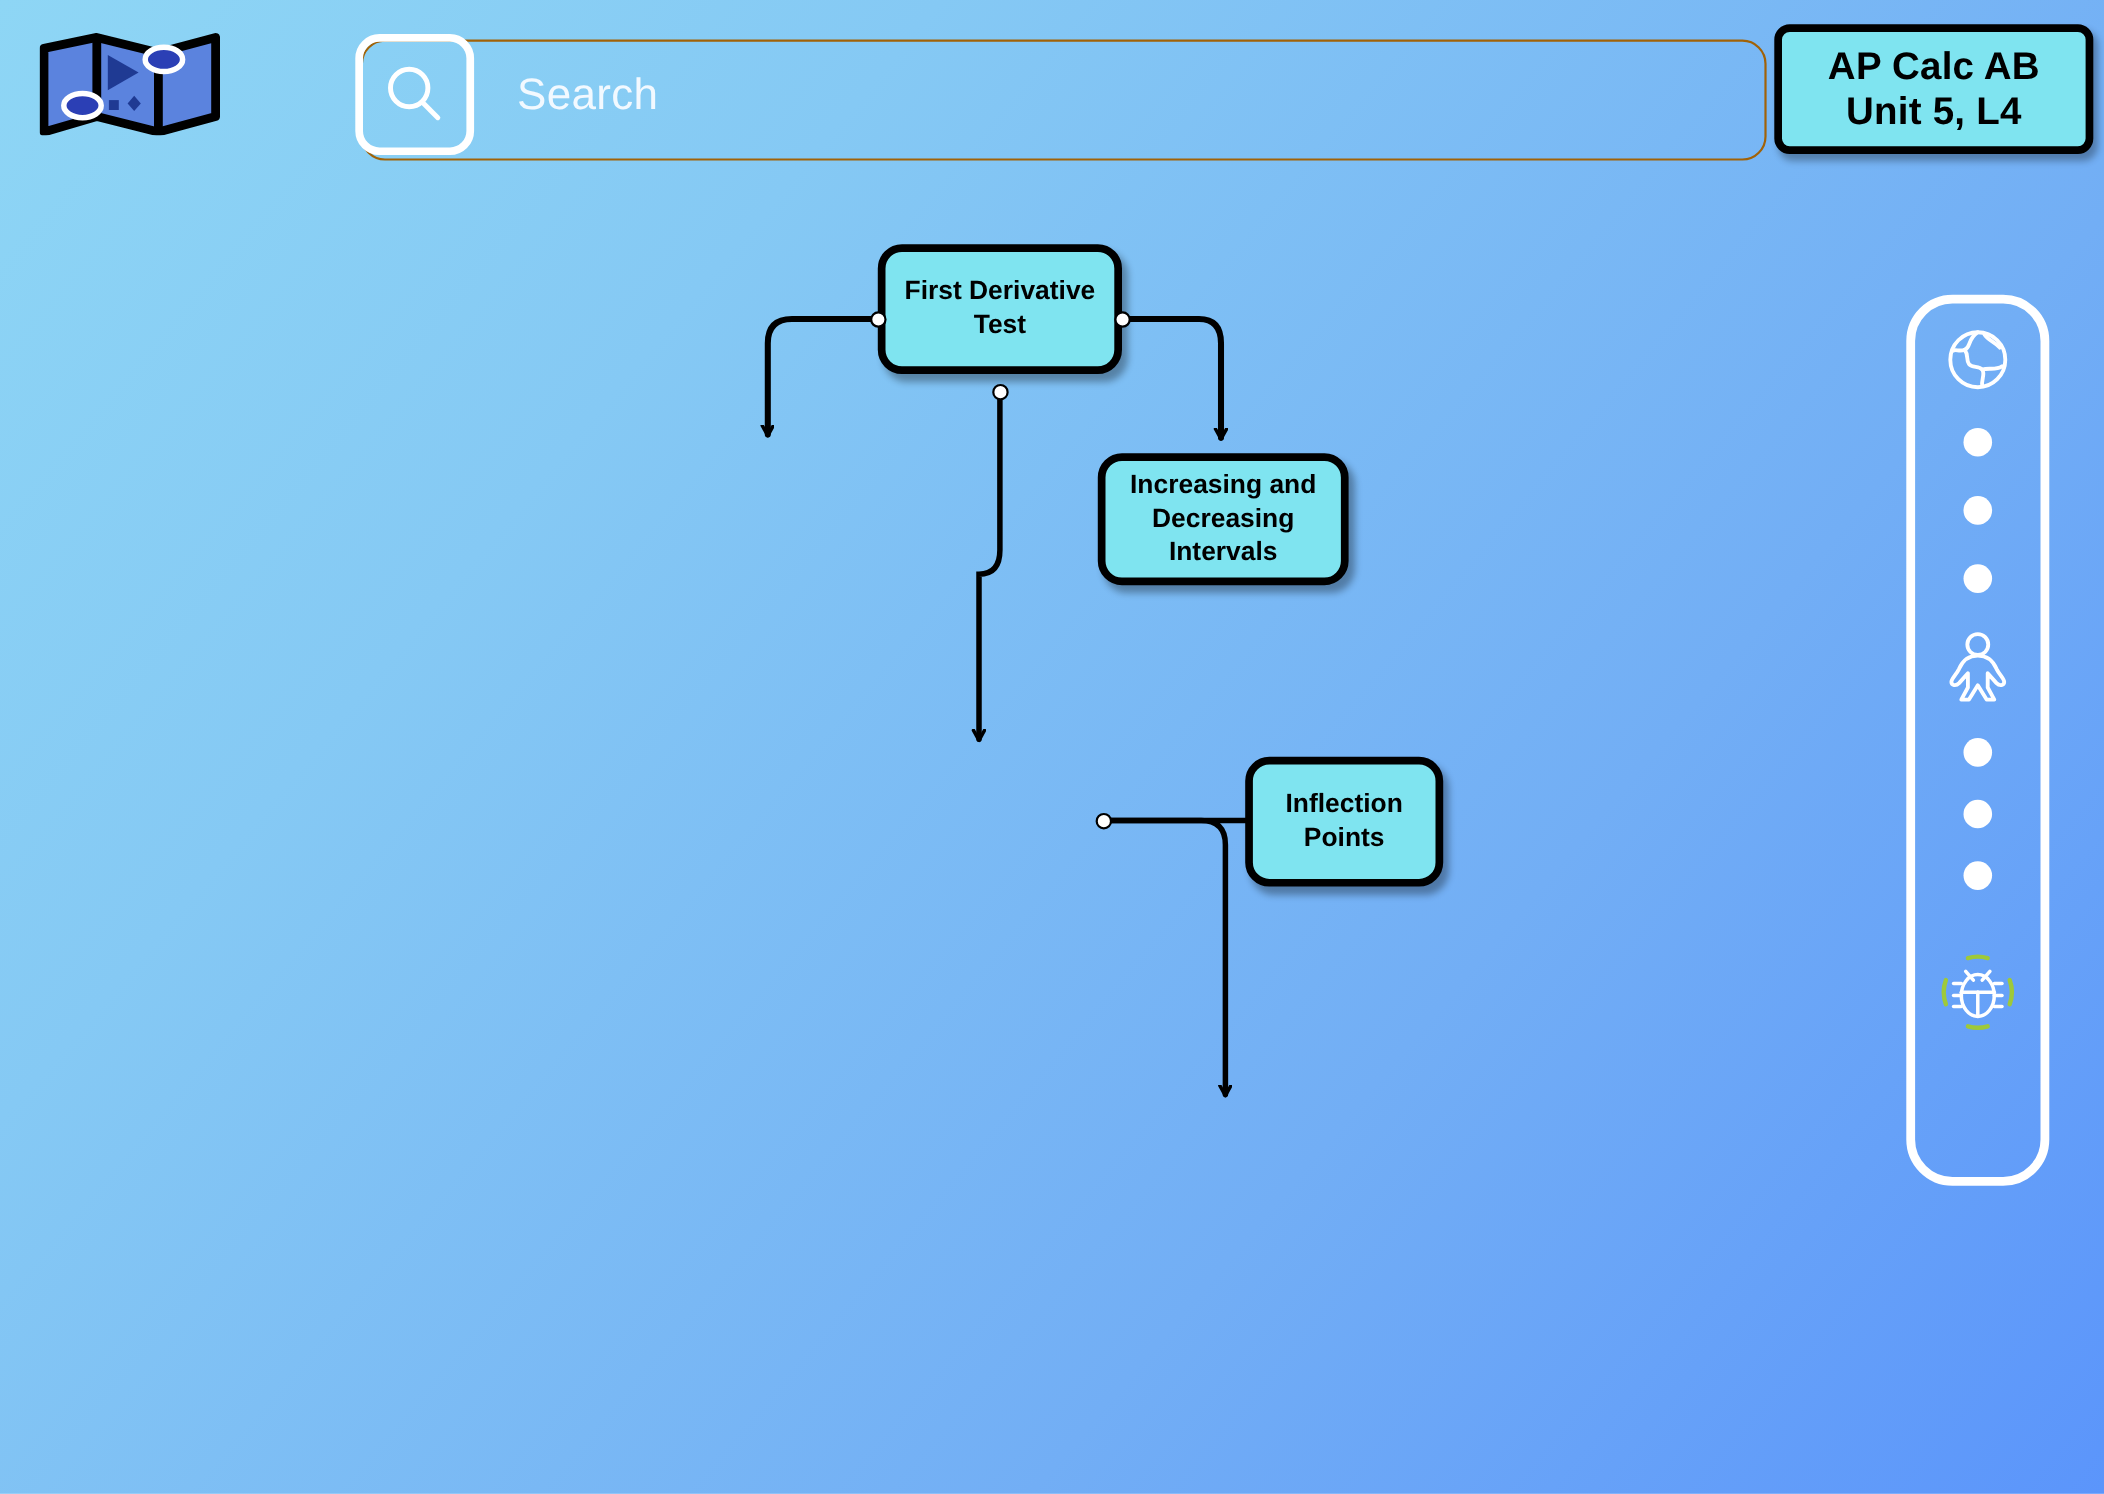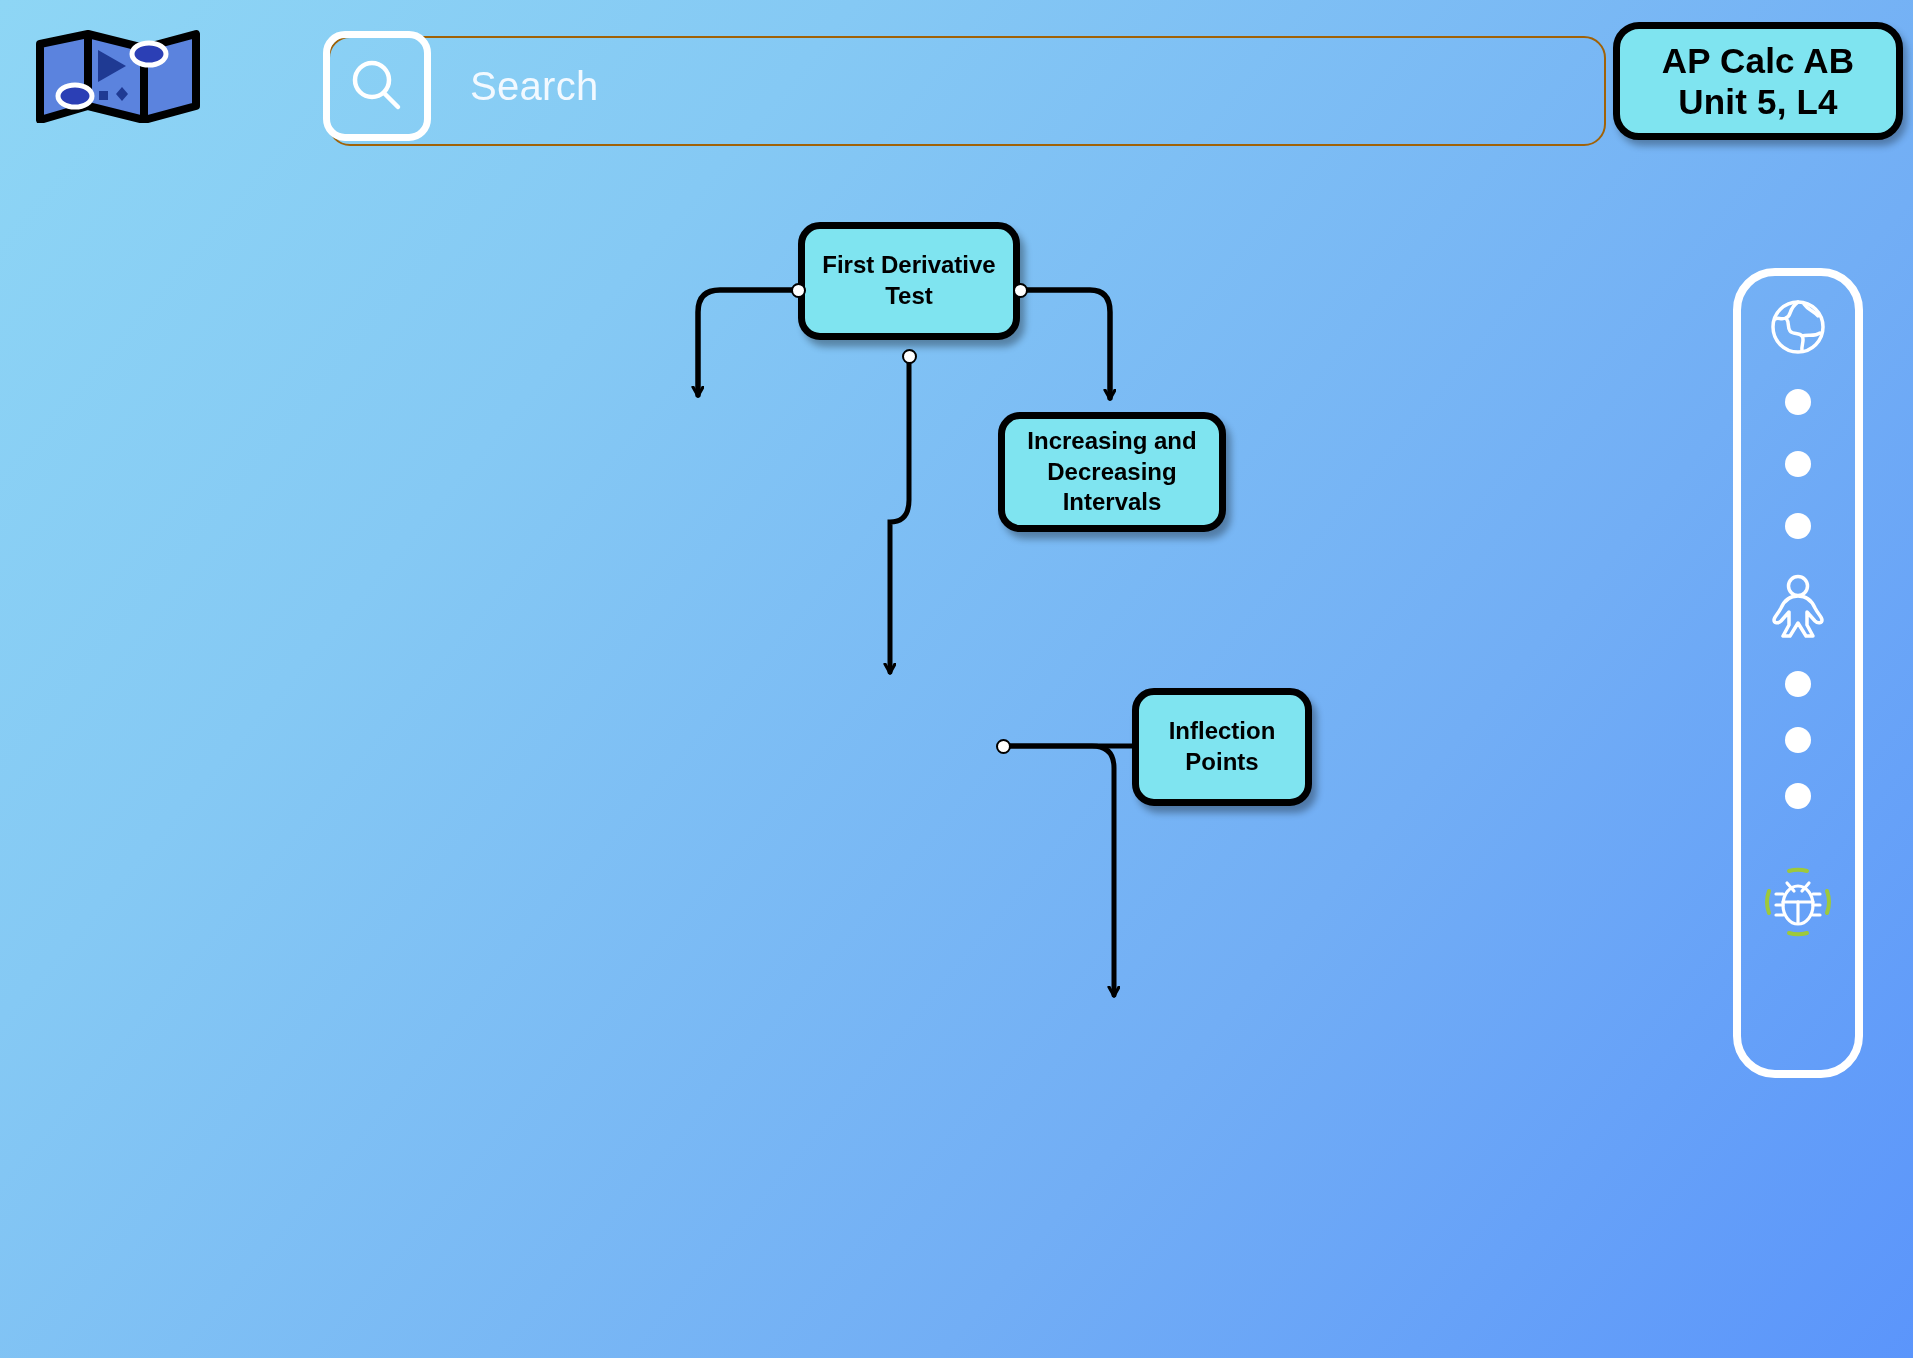--- a/index.html
+++ b/index.html
@@ -32,21 +32,21 @@
   #search-input {
     position:absolute; left:140px; top:0; width:1120px; height:96px;
     background:transparent; border:none; outline:none;
     font-size:40px; font-family:"Liberation Sans", sans-serif;
     color:#ffffff; letter-spacing:0.3px;
   }
   #search-input::placeholder { color:#f2f9ff; opacity:1; }
 
   #unit-badge {
     position:absolute; right:10px; top:22px; width:290px; height:118px;
-    background:#7fe4f0; border:7px solid #000000; border-radius:26px;
+    background:#7fe4f0; border:7px solid #000000; border-radius:14px;
     display:flex; flex-direction:column; align-items:center; justify-content:center;
     box-shadow: 4px 6px 7px rgba(0,0,0,0.30);
   }
   #unit-badge span {
     display:block; font-size:35px; font-weight:bold; color:#000; line-height:1.18;
     text-align:center; letter-spacing:0.2px;
   }
 
   
   #canvas { position:absolute; left:0; top:0; width:1913px; height:1358px;padding-left:44px; }

